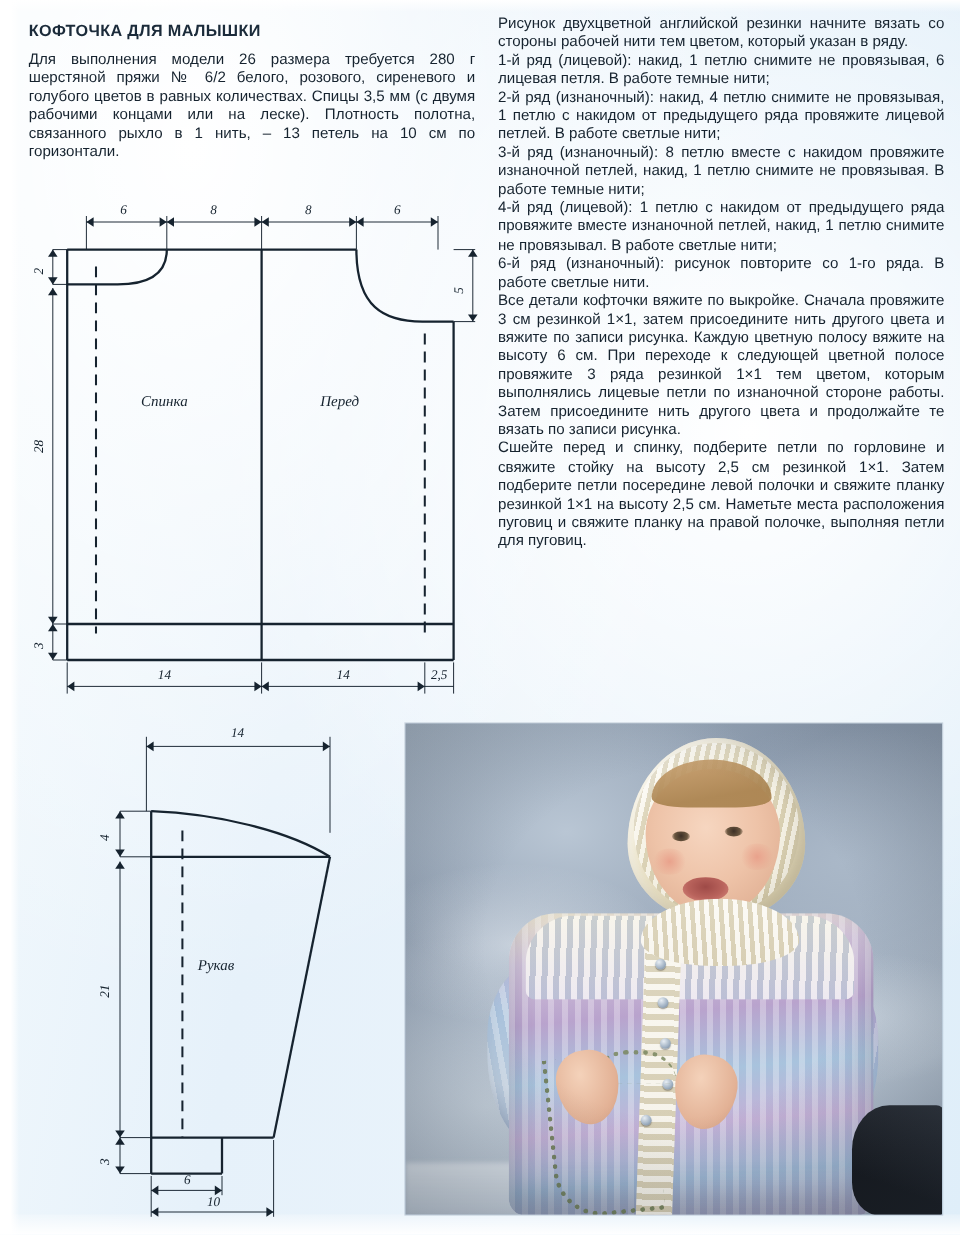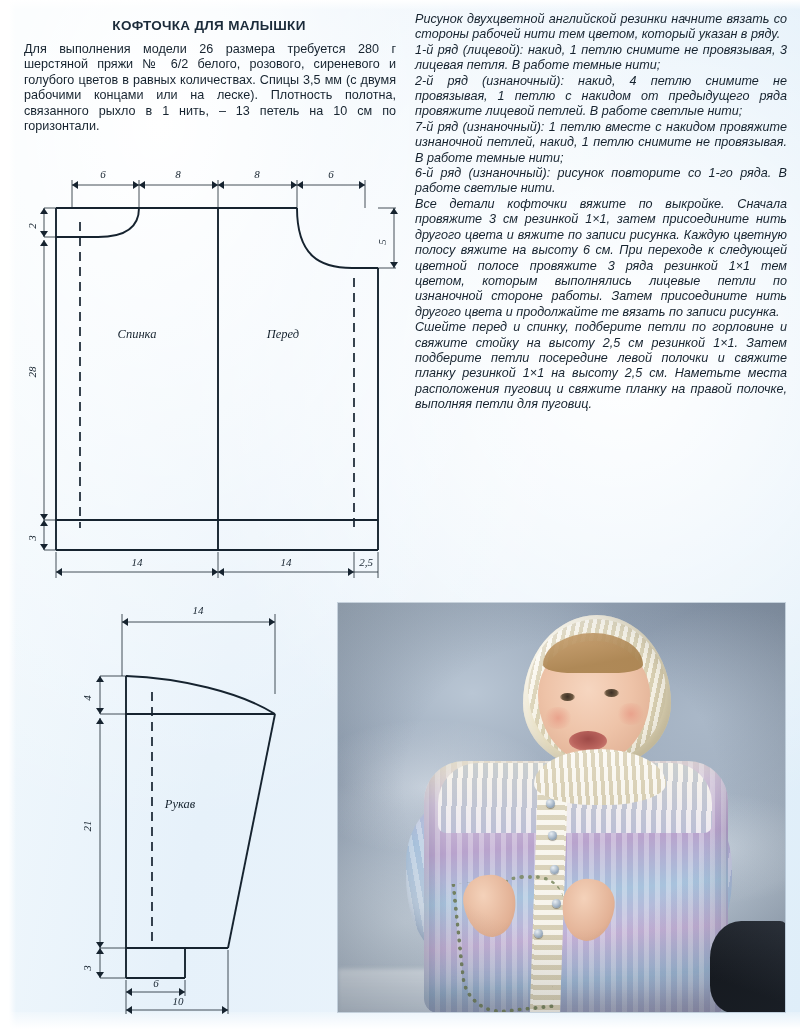--- a/index.html
+++ b/index.html
@@ -27,28 +27,27 @@
   #botmargin{
     position:absolute;left:0;top:1012px;width:800px;height:17px;
     background:linear-gradient(0deg,#ffffff 0%,rgba(255,255,255,0.2) 100%);
   }
 
   .col{position:absolute;}
   #title{
     left:24px;top:18px;width:370px;
     font-size:13.5px;font-weight:bold;letter-spacing:.3px;
     color:#1b2b3a;
-    text-align:center;
   }
   .bodytext{
     font-size:12.6px;line-height:15.4px;color:#16232f;
     text-align:justify;
   }
   #intro{left:24px;top:42px;width:372px;}
-  #rightcol{left:415px;top:12px;width:372px;font-style:italic;}
+  #rightcol{left:415px;top:12px;width:372px;}
   #rightcol p{margin:0;}
 
   
   svg{position:absolute;overflow:visible;}
   .ln{stroke:#16232f;fill:none;}
   .thick{stroke-width:1.9;}
   .ext{stroke:#16232f;stroke-width:0.8;}
   .dash{stroke:#16232f;stroke-width:1.7;stroke-dasharray:9 6;fill:none;}
   .dimtxt{
     font-family:"Liberation Serif", serif;
@@ -207,23 +206,24 @@
 <div id="leftmargin"></div>
 <div id="topmargin"></div>
 <div id="botmargin"></div>
 
 <div class="col" id="title">КОФТОЧКА ДЛЯ МАЛЫШКИ</div>
 
 <div class="col bodytext" id="intro">Для выполнения модели 26 размера требуется 280 г шерстяной пряжи № 6/2 белого, розового, сиреневого и голубого цветов в равных количествах. Спицы 3,5 мм (с двумя рабочими концами или на леске). Плотность полотна, связанного рыхло в 1 нить, – 13 петель на 10 см по горизонтали.</div>
 
 <div class="col bodytext" id="rightcol">
   <p>Рисунок двухцветной английской резинки начните вязать со стороны рабочей нити тем цветом, который указан в ряду.</p>
-  <p>1-й ряд (лицевой): накид, 1 петлю снимите не провязывая, 3 лицевая петля. В работе темные нити;</p>
+  <p>1-й ряд (лицевой): накид, 1 петлю снимите не провязывая, 6 лицевая петля. В работе темные нити;</p>
   <p>2-й ряд (изнаночный): накид, 4 петлю снимите не провязывая, 1 петлю с накидом от предыдущего ряда провяжите лицевой петлей. В работе светлые нити;</p>
-  <p>7-й ряд (изнаночный): 1 петлю вместе с накидом провяжите изнаночной петлей, накид, 1 петлю снимите не провязывая. В работе темные нити;</p>
+  <p>3-й ряд (изнаночный): 8 петлю вместе с накидом провяжите изнаночной петлей, накид, 1 петлю снимите не провязывая. В работе темные нити;</p>
+  <p>4-й ряд (лицевой): 1 петлю с накидом от предыдущего ряда провяжите вместе изнаночной петлей, накид, 1 петлю снимите не провязывал. В работе светлые нити;</p>
   <p>6-й ряд (изнаночный): рисунок повторите со 1-го ряда. В работе светлые нити.</p>
   <p>Все детали кофточки вяжите по выкройке. Сначала провяжите 3 см резинкой 1×1, затем присоедините нить другого цвета и вяжите по записи рисунка. Каждую цветную полосу вяжите на высоту 6 см. При переходе к следующей цветной полосе провяжите 3 ряда резинкой 1×1 тем цветом, которым выполнялись лицевые петли по изнаночной стороне работы. Затем присоедините нить другого цвета и продолжайте те вязать по записи рисунка.</p>
   <p>Сшейте перед и спинку, подберите петли по горловине и свяжите стойку на высоту 2,5 см резинкой 1×1. Затем подберите петли посередине левой полочки и свяжите планку резинкой 1×1 на высоту 2,5 см. Наметьте места расположения пуговиц и свяжите планку на правой полочке, выполняя петли для пуговиц.</p>
 </div>
 
 <svg id="body-schematic" style="left:0px;top:160px;width:410px;height:430px" viewBox="0 0 410 430">
 
   <line class="ext" x1="72" y1="20" x2="72" y2="48"></line>
   <line class="ext" x1="139" y1="20" x2="139" y2="48"></line>
   <line class="ext" x1="218" y1="20" x2="218" y2="48"></line>

